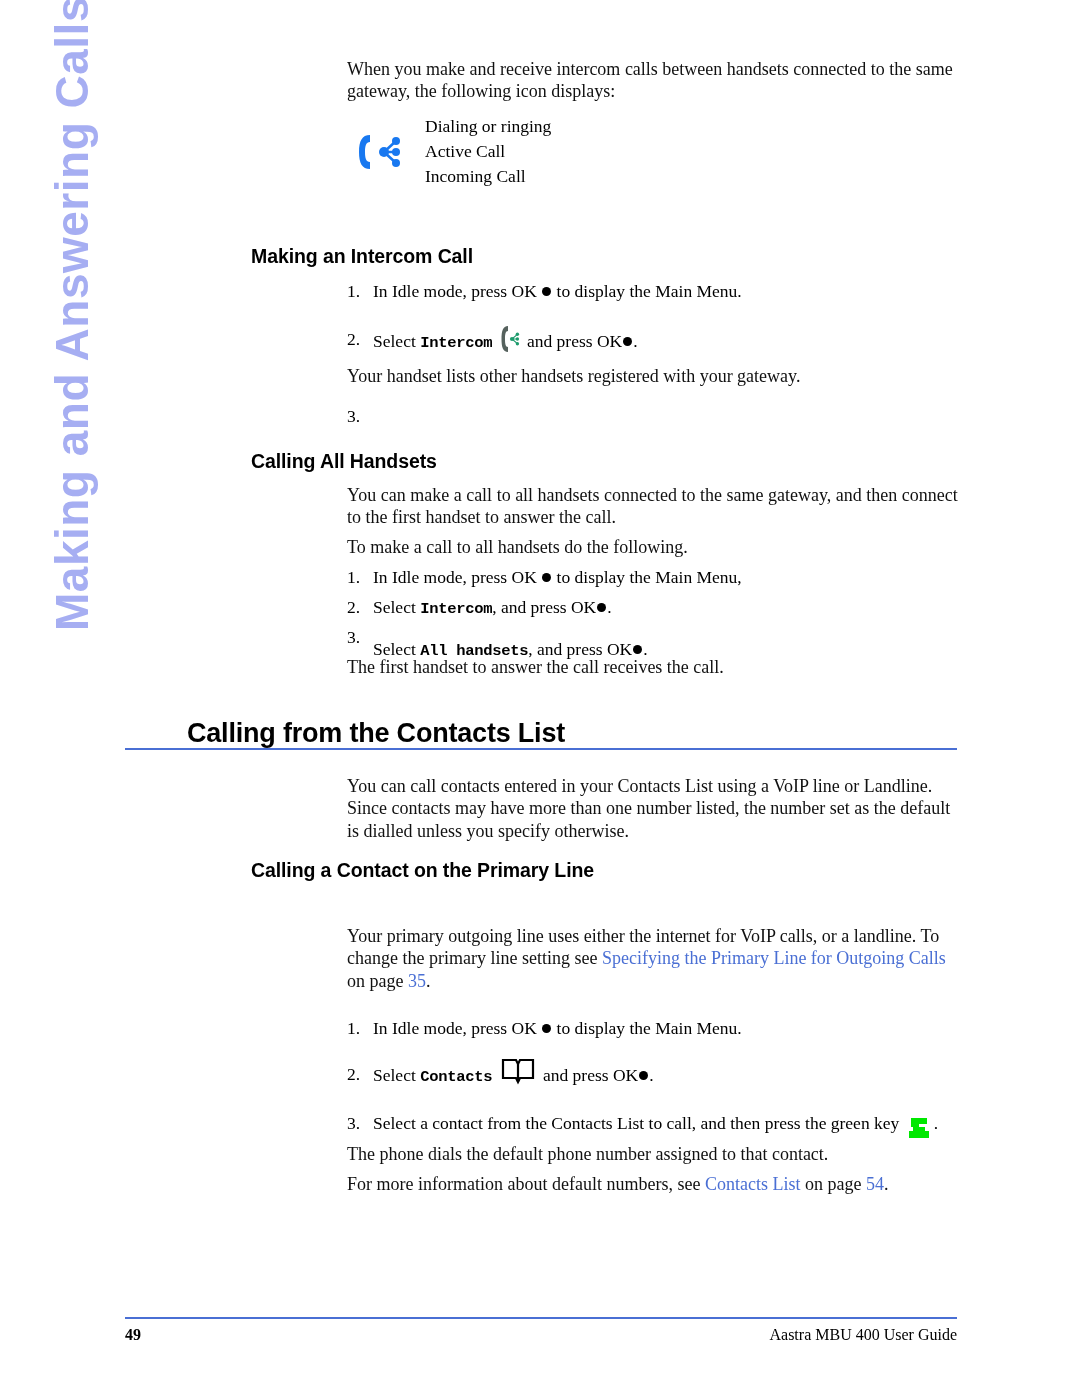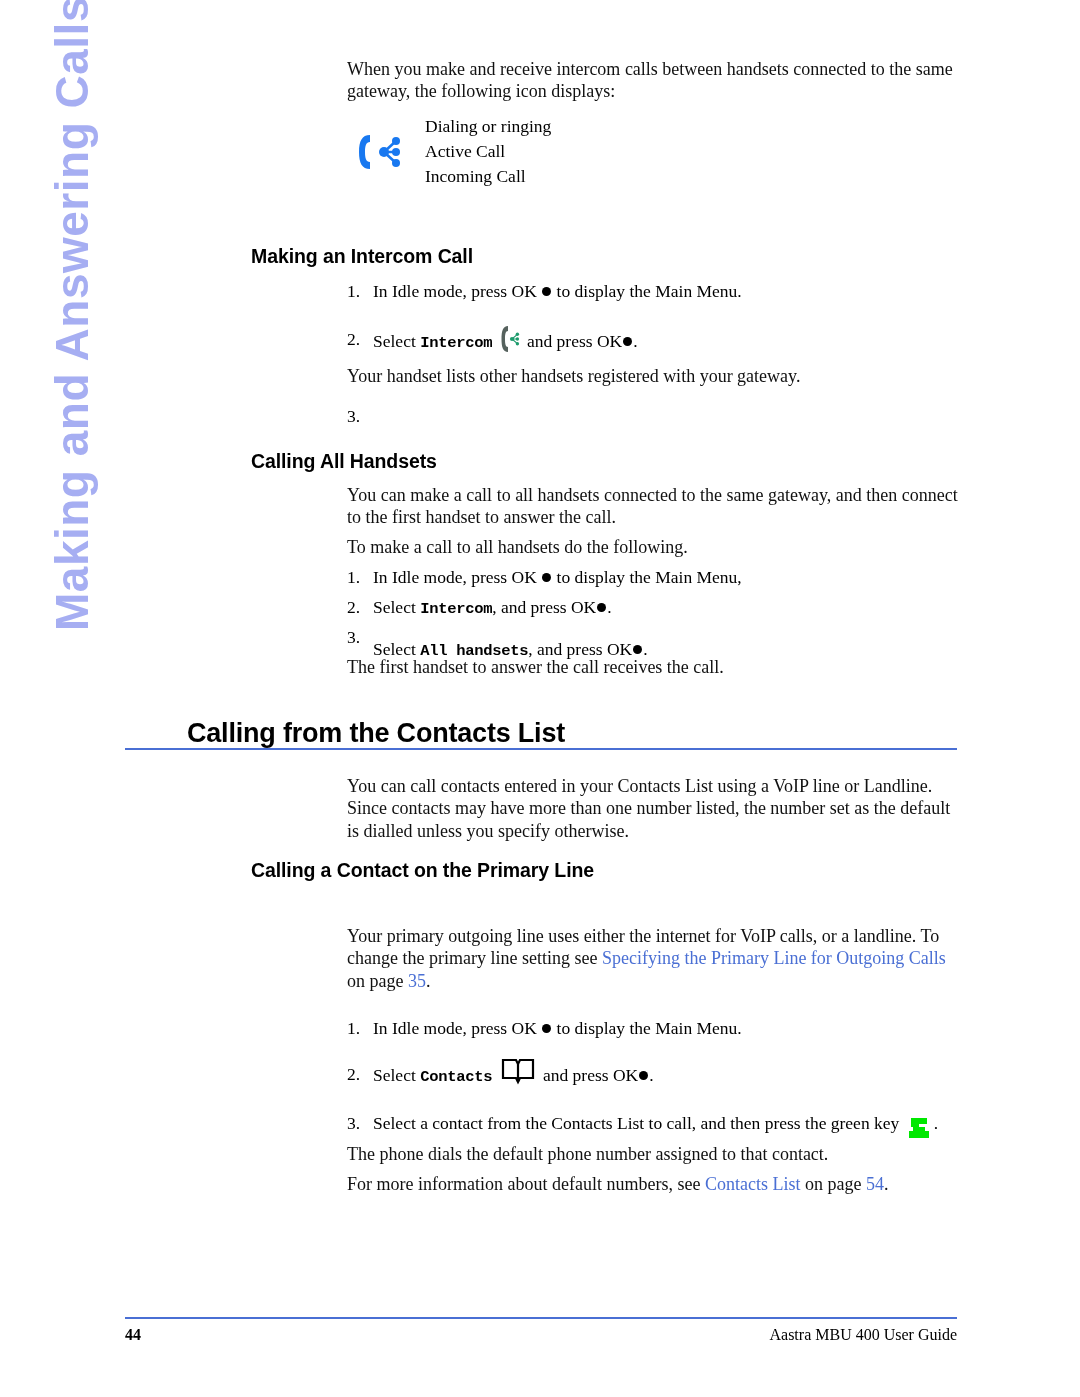--- a/index.html
+++ b/index.html
@@ -323,14 +323,14 @@
   <div class="para indent-step" style="top:1173px;">
     <span>For more information about default numbers, see</span>
     <a href="#" class="lnk">Contacts List</a>
     <span>on page</span>
     <a href="#" class="lnk">54</a><span>.</span>
   </div>
 
 </div>
 
 <div class="footer-rule"></div>
-<div class="footer-left">44</div>
+<div class="footer-left">49</div>
 <div class="footer-right">Aastra MBU 400 User Guide</div>
 
 </body></html>

